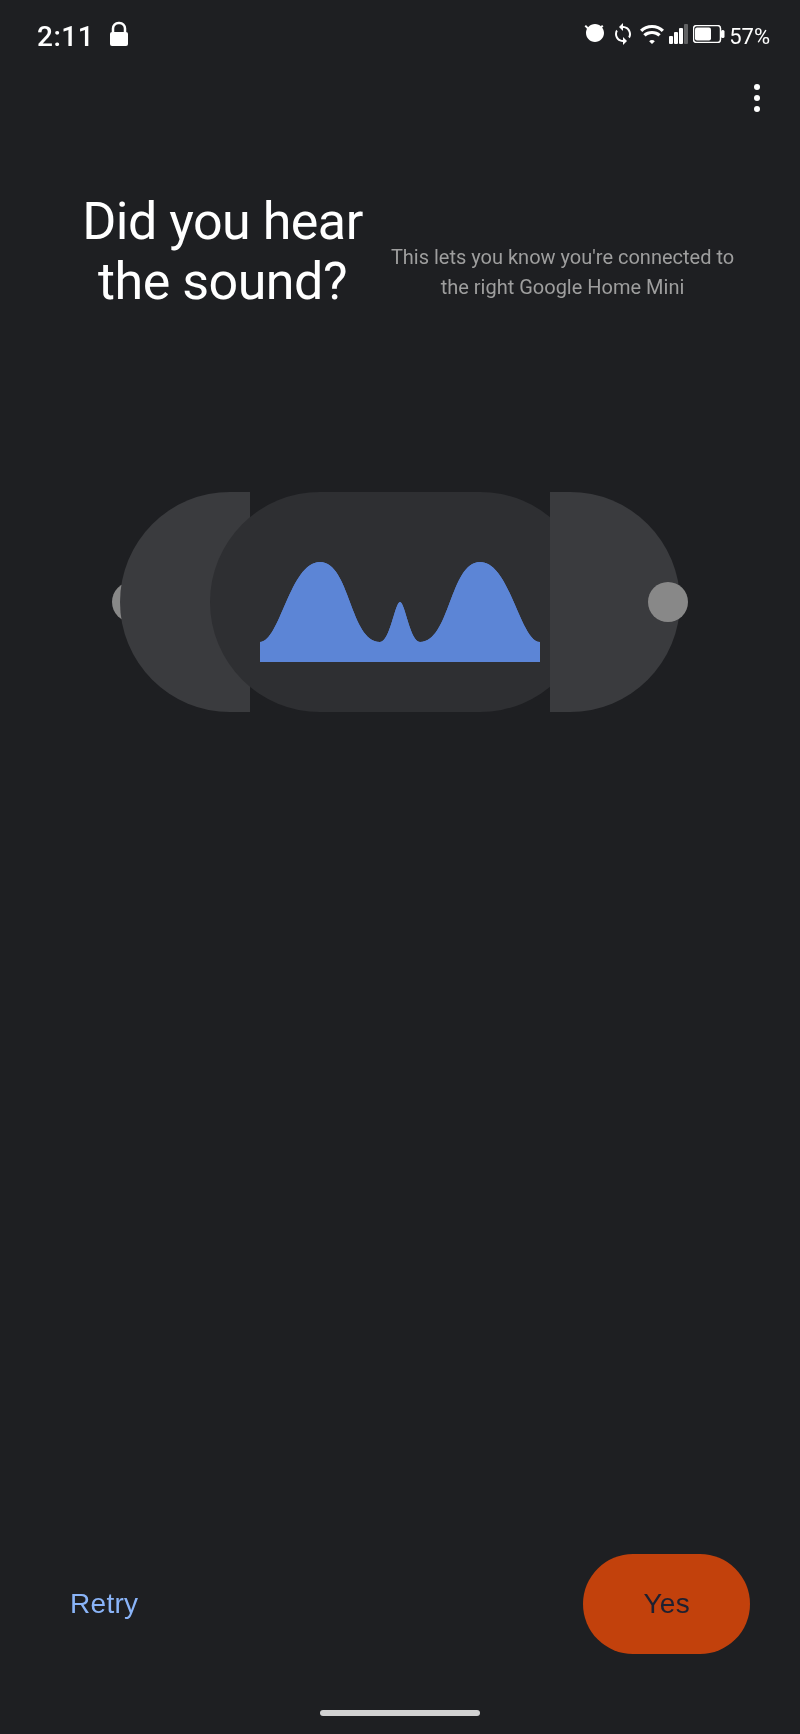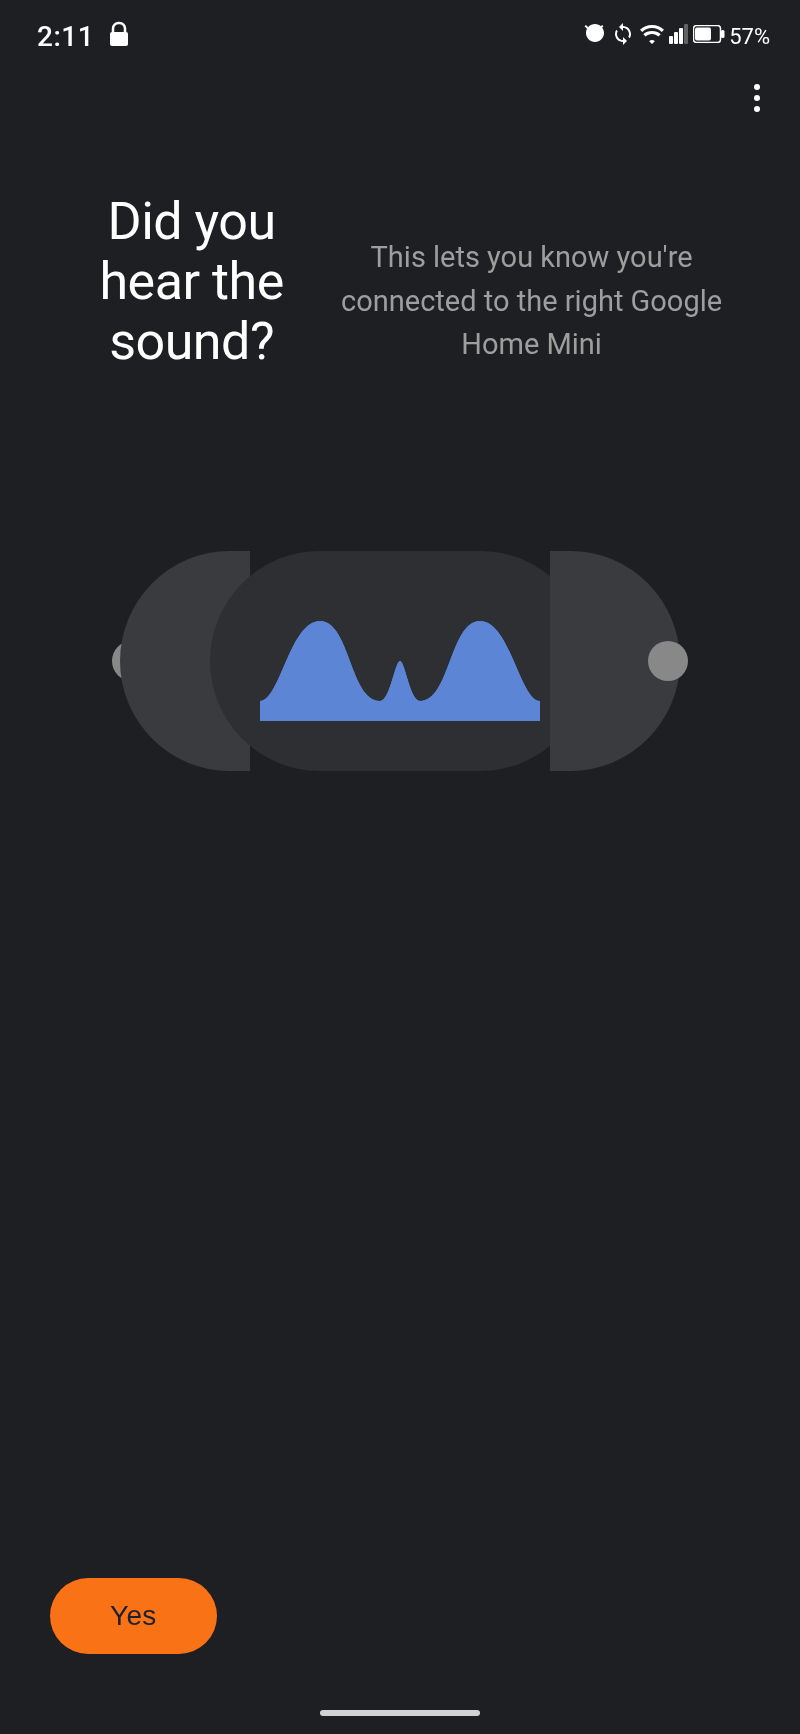--- a/index.html
+++ b/index.html
@@ -83,21 +83,21 @@
     .heading {
       font-size: 52px;
       font-weight: 400;
       color: #ffffff;
       line-height: 1.15;
       margin-bottom: 40px;
       letter-spacing: -0.5px;
     }
 
     .subtext {
-      font-size: 29px;
+      font-size: 20px;
       font-weight: 400;
       color: #9e9e9e;
       line-height: 1.5;
       max-width: 580px;
     }
 
     
     .device-area {
       display: flex;
       justify-content: center;
@@ -196,27 +196,27 @@
       border: none;
       color: #8ab4f8;
       font-size: 28px;
       font-weight: 500;
       cursor: pointer;
       padding: 16px 20px;
       letter-spacing: 0.3px;
     }
 
     .yes-btn {
-      background: #f97316;
+      background: #c2410c;
       border: none;
       color: #1a1a2e;
       font-size: 28px;
       font-weight: 500;
       cursor: pointer;
-      padding: 22px 60px;
+      padding: 34px 60px;
       border-radius: 50px;
       letter-spacing: 0.3px;
       color: #1e2030;
     }
 
     
     .home-indicator {
       position: absolute;
       bottom: 18px;
       left: 50%;
@@ -324,16 +324,17 @@
                C 150 120, 155 80, 160 80
                C 165 80, 170 120, 180 120
                C 210 120, 210 40, 240 40
                C 270 40, 280 120, 300 120
                L 300 140 L 20 140 Z" fill="#5c85d6"></path>
     </svg>
   </div>
 </div>
 
 <div class="bottom-actions">
+  <button class="retry-btn">Retry</button>
   <button class="yes-btn">Yes</button>
 </div>
 
 <div class="home-indicator"></div>
 
 </body></html>

